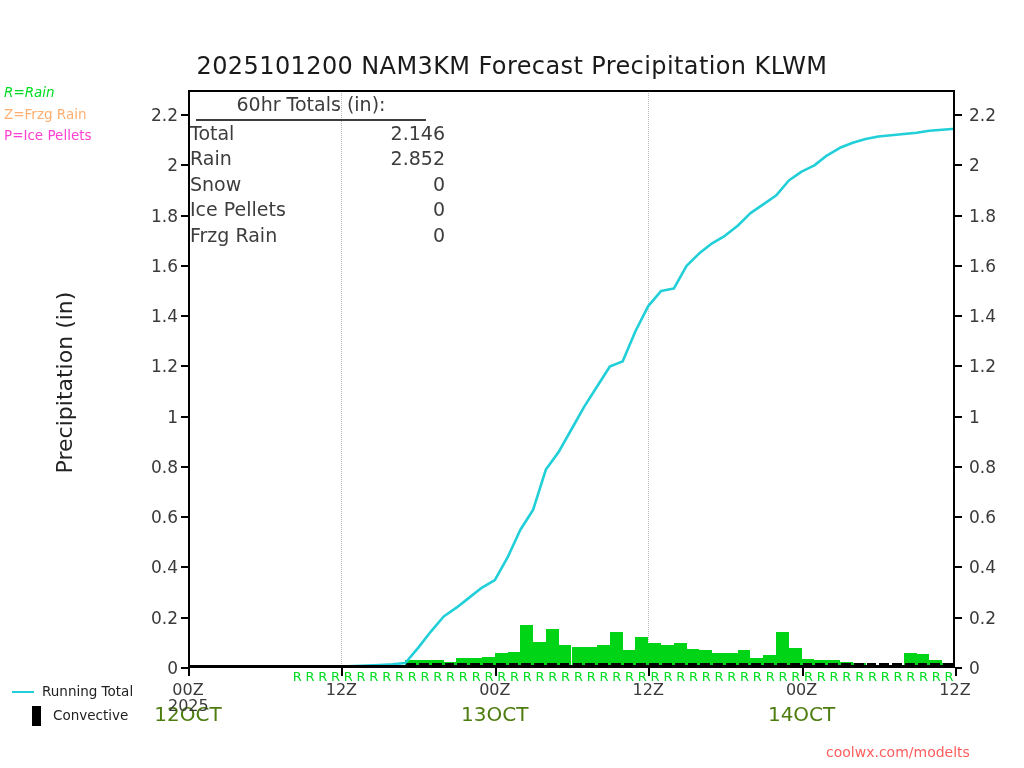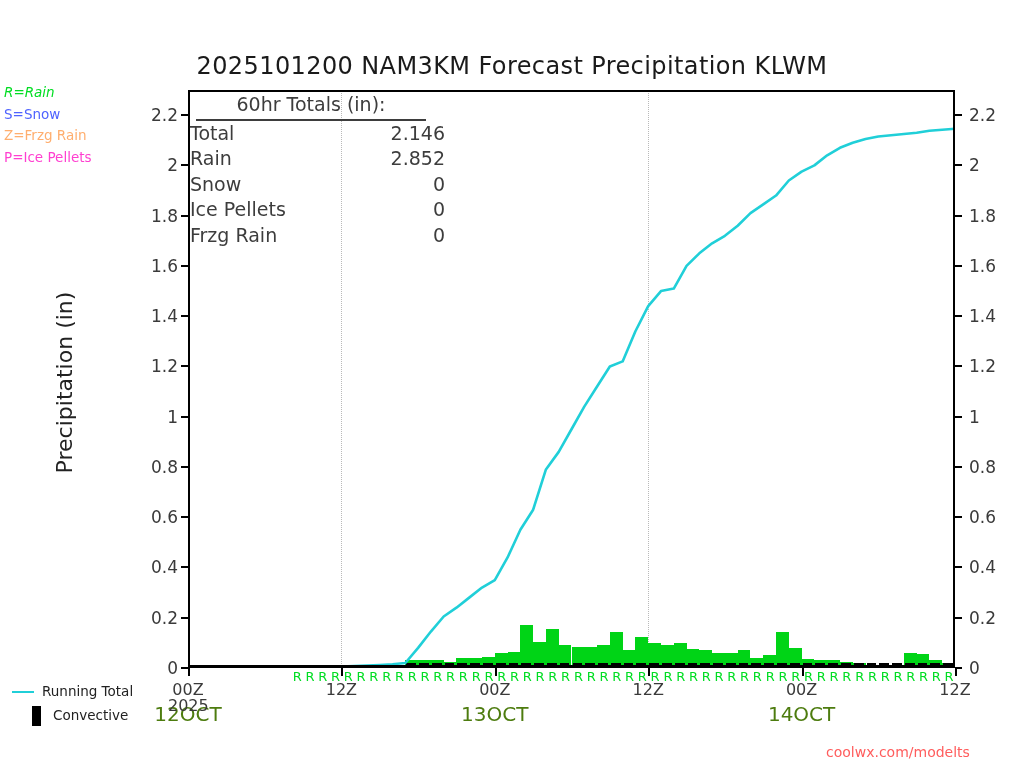--- a/index.html
+++ b/index.html
@@ -78,21 +78,20 @@
 </style>
 </head>
 <body>
 
 <div id="stage">
 
   <div id="chart-title">2025101200 NAM3KM Forecast Precipitation KLWM</div>
 
   <div id="phase-legend">
       <div class="pl-row" style="color: rgb(0, 221, 34); font-style: italic;">R=Rain</div>
-      <div class="pl-row" style="color: rgb(79, 99, 255);">S=Snow</div>
       <div class="pl-row" style="color: rgb(255, 174, 110);">Z=Frzg Rain</div>
       <div class="pl-row" style="color: rgb(255, 63, 208);">P=Ice Pellets</div>
     </div>
 
   <div id="y-axis-title">Precipitation (in)</div>
   <div id="watermark">coolwx.com/modelts</div>
 
   <div id="plot">
     <div id="gridlines">
         <div class="gridline" style="left: 153.4px;"></div>

